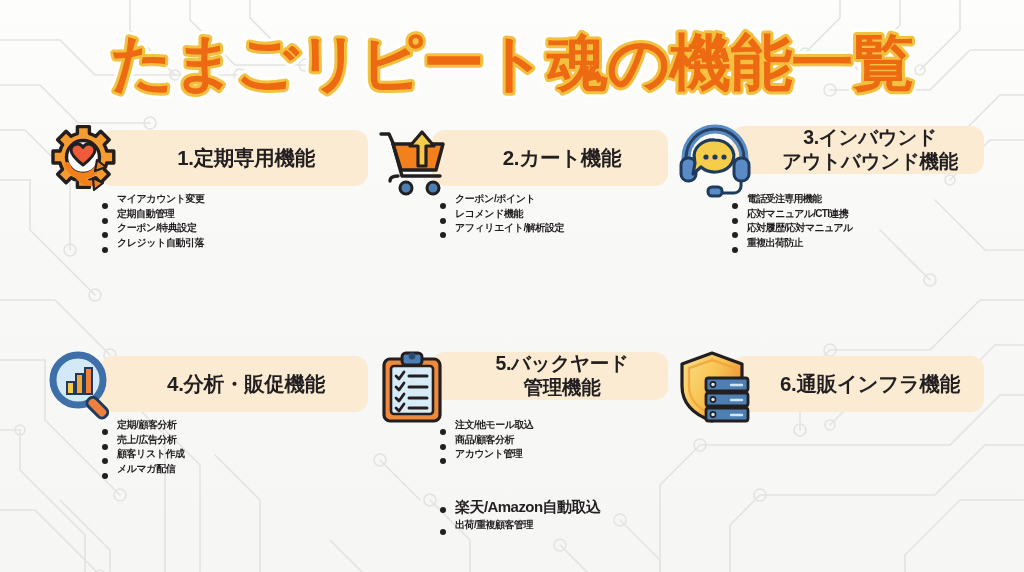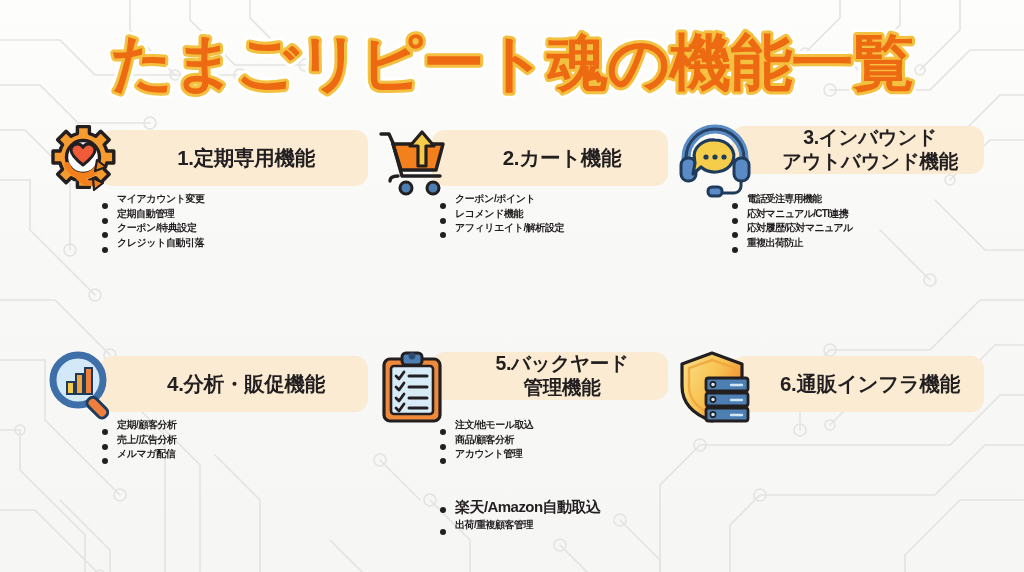--- a/index.html
+++ b/index.html
@@ -335,20 +335,21 @@
             <rect x="23" y="34" width="7" height="12" fill="#f5cd4a" stroke="#1f3b5c" stroke-width="2"></rect>
             <rect x="32" y="26" width="7" height="20" fill="#f2a83a" stroke="#1f3b5c" stroke-width="2"></rect>
             <rect x="41" y="20" width="7" height="26" fill="#ef7f3c" stroke="#1f3b5c" stroke-width="2"></rect>
             <rect x="48" y="48" width="11" height="24" rx="5" transform="rotate(-45 53 60)" fill="#ef7f3c" stroke="#1f3b5c" stroke-width="3"></rect>
           </svg>
         </div>
       </div>
       <ul class="bullets">
         <li style="font-size: 10px;">定期/顧客分析</li>
         <li style="font-size: 10px;">売上/広告分析</li>
+        <li style="font-size: 10px;">顧客リスト作成</li>
         <li style="font-size: 10px;">メルマガ配信</li>
       </ul>
     </div>
 
     <div class="card c5 two-line">
       <div class="card-head">
         <div class="banner">
           <span class="banner-title">5.バックヤード
 管理機能</span>
         </div>

